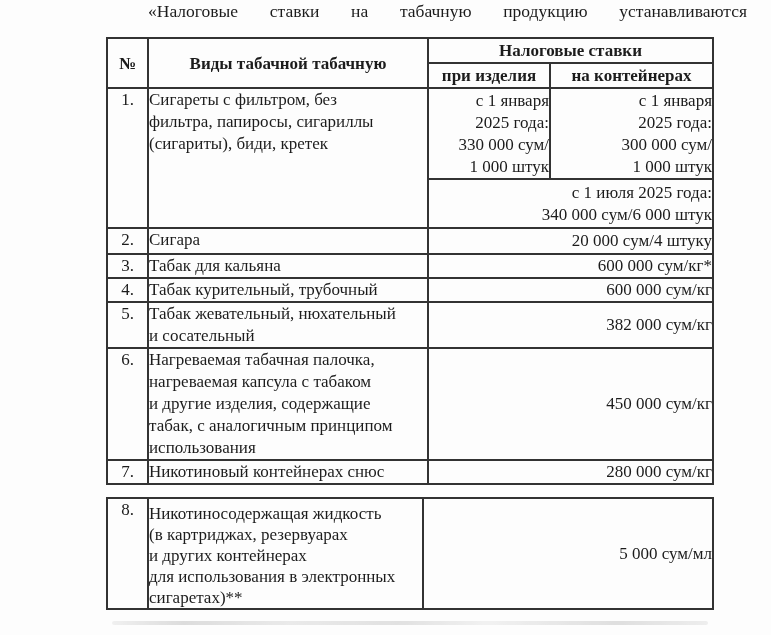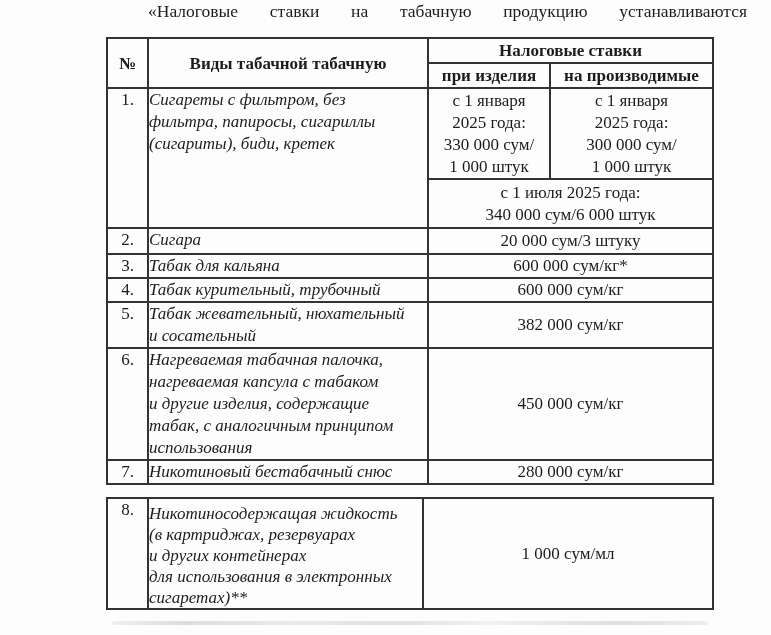--- a/index.html
+++ b/index.html
@@ -62,24 +62,23 @@
     text-align: center;
     vertical-align: top;
     padding-top: 2px;
     line-height: 22px;
   }
   td.prod {
     vertical-align: top;
     padding: 2px 4px 0 8px;
     white-space: pre-line;
     line-height: 22px;
-    font-style: italic;
   }
   td.rate {
-    text-align: center;
+    text-align: right;
     vertical-align: middle;
     white-space: pre-line;
     line-height: 22px;
     margin-top: 32px;
   }
 
   tr.h1r   { height: 25px; }
   tr.h2r   { height: 25px; }
   tr.r1    { height: 91px; }
   tr.rjuly { height: 49px; }
@@ -124,21 +123,21 @@
         <col class="c-made">
     </colgroup>
     <tbody>
       <tr class="h1r">
         <td class="hdr" rowspan="2">№</td>
         <td class="hdr" rowspan="2">Виды табачной табачную</td>
         <td class="hdr" colspan="2">Налоговые ставки</td>
       </tr>
       <tr class="h2r">
         <td class="hdr">при изделия</td>
-        <td class="hdr">на производимые</td>
+        <td class="hdr">на контейнерах</td>
       </tr>
 
       <tr class="r1">
         <td class="num" rowspan="2">1.</td>
         <td class="prod" rowspan="2">Сигареты с фильтром, без
 фильтра, папиросы, сигариллы
 (сигариты), биди, кретек</td>
         <td class="rate">с 1 января
 2025 года:
 330 000 сум/
@@ -149,21 +148,21 @@
 1 000 штук</td>
       </tr>
       <tr class="rjuly">
         <td class="rate" colspan="2">с 1 июля 2025 года:
 340 000 сум/6 000 штук</td>
       </tr>
 
       <tr class="r2">
         <td class="num">2.</td>
         <td class="prod">Сигара</td>
-        <td class="rate" colspan="2">20 000 сум/3 штуку</td>
+        <td class="rate" colspan="2">20 000 сум/4 штуку</td>
       </tr>
       <tr class="r3">
         <td class="num">3.</td>
         <td class="prod">Табак для кальяна</td>
         <td class="rate" colspan="2">600 000 сум/кг*</td>
       </tr>
       <tr class="r4">
         <td class="num">4.</td>
         <td class="prod">Табак курительный, трубочный</td>
         <td class="rate" colspan="2">600 000 сум/кг</td>
@@ -178,40 +177,40 @@
         <td class="num">6.</td>
         <td class="prod">Нагреваемая табачная палочка,
 нагреваемая капсула с табаком
 и другие изделия, содержащие
 табак, с аналогичным принципом
 использования</td>
         <td class="rate" colspan="2">450 000 сум/кг</td>
       </tr>
       <tr class="r7">
         <td class="num">7.</td>
-        <td class="prod">Никотиновый бестабачный снюс</td>
+        <td class="prod">Никотиновый контейнерах снюс</td>
         <td class="rate" colspan="2">280 000 сум/кг</td>
       </tr>
     </tbody>
   </table>
 
   <table class="t t2">
     <colgroup>
       <col class="c2-num">
         <col class="c2-prod">
         <col class="c2-rate">
     </colgroup>
     <tbody>
       <tr class="r8">
         <td class="num">8.</td>
         <td class="prod">Никотиносодержащая жидкость
 (в картриджах, резервуарах
 и других контейнерах
 для использования в электронных
 сигаретах)**</td>
-        <td class="rate">1 000 сум/мл</td>
+        <td class="rate">5 000 сум/мл</td>
       </tr>
     </tbody>
   </table>
 
   <div class="smudge"></div>
 
 </div>
 
 </body></html>

